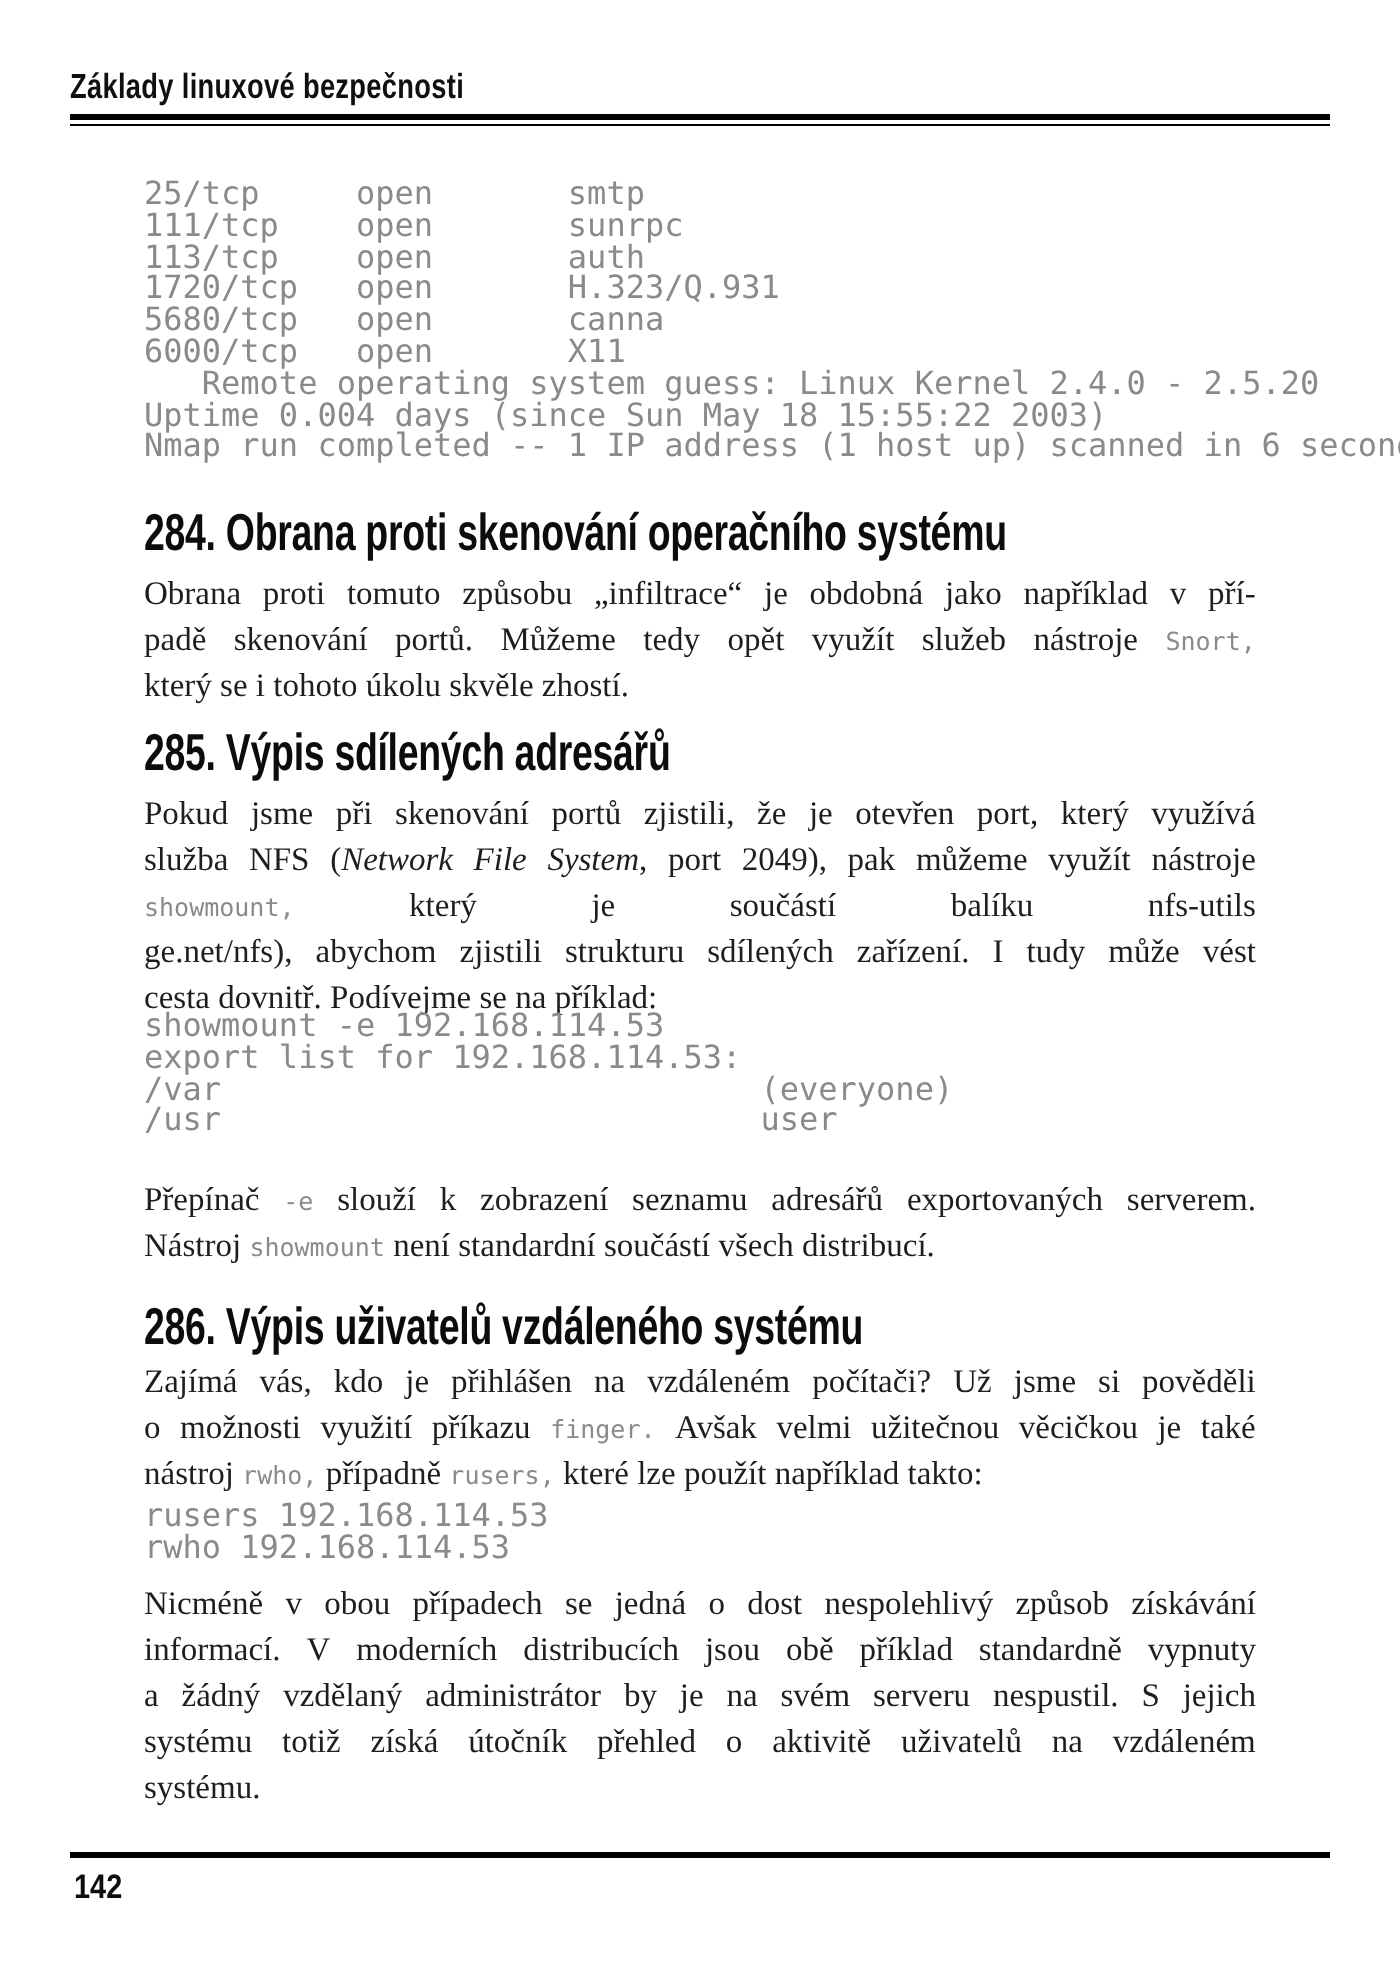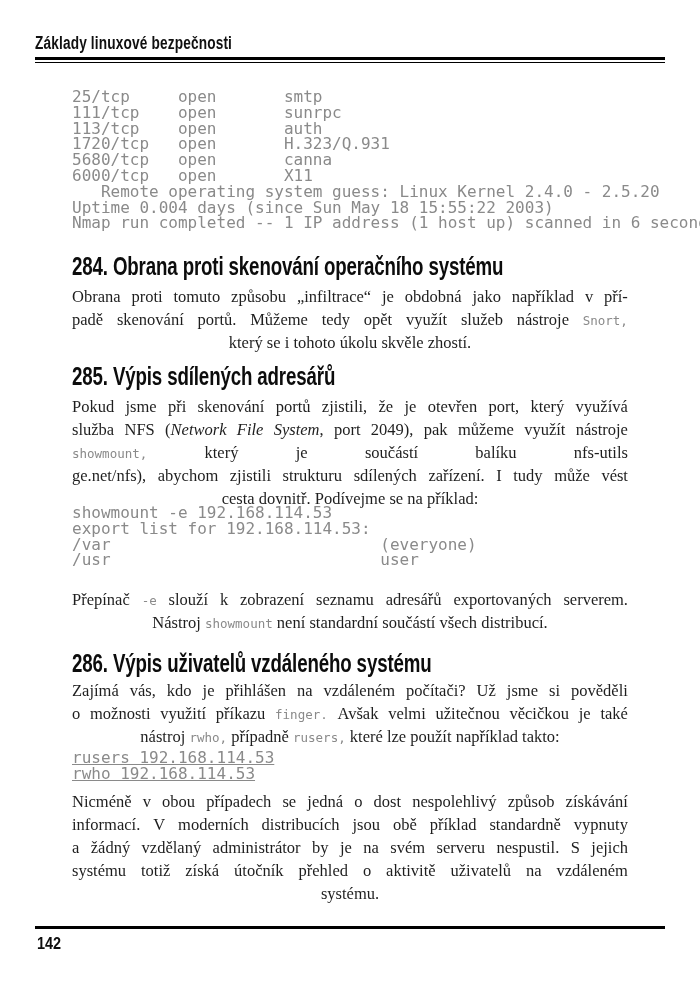--- a/index.html
+++ b/index.html
@@ -64,21 +64,21 @@
   
   .section:nth-child(1)  { top: 89px;  }  
   .section:nth-child(2)  { top: 251px; }  
   .section:nth-child(3)  { top: 285px; }  
   .section:nth-child(4)  { top: 361px; }  
   .section:nth-child(5)  { top: 395px; }  
   .section:nth-child(6)  { top: 505px; }  
   .section:nth-child(7)  { top: 588px; }  
   .section:nth-child(8)  { top: 648px; }  
   .section:nth-child(9)  { top: 679px; }  
-  .section:nth-child(10) { top: 750px; text-decoration: underline; }  
+  .section:nth-child(10) { top: 750px; }  
   .section:nth-child(11) { top: 790px; }  
 
   .code {
     font-family: "DejaVu Sans Mono", monospace;
     font-size: 16px;
     line-height: 15.8px;
     color: var(--code, #8a8a8a);
     white-space: pre;
   }
   .heading {
@@ -89,21 +89,20 @@
     color: #0c0c0c;
     white-space: nowrap;
     transform: scaleX(0.72);
     transform-origin: 0 50%;
     letter-spacing: -0.2px;
   }
   .paragraph {
     font-size: 16.5px;
     line-height: 23px;
     color: var(--text, #1e1e1e);
-    text-align: center;
   }
   .text-line { height: 23px; overflow: visible; }
   .text-line.just {
     display: flex;
     justify-content: space-between;
     align-items: baseline;
   }
   .w { white-space: nowrap; }
   .mono {
     font-family: "DejaVu Sans Mono", monospace;

